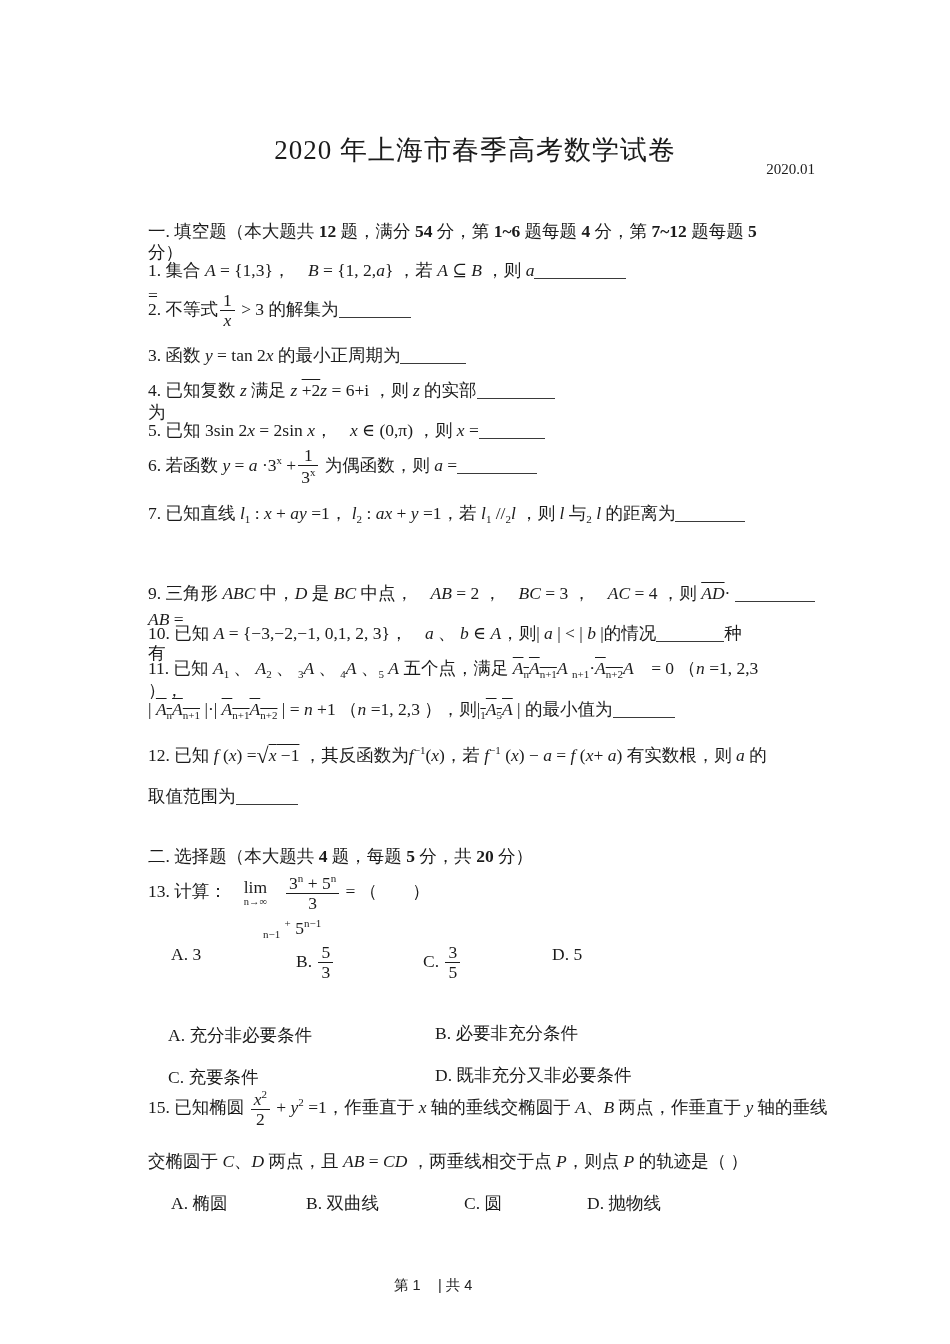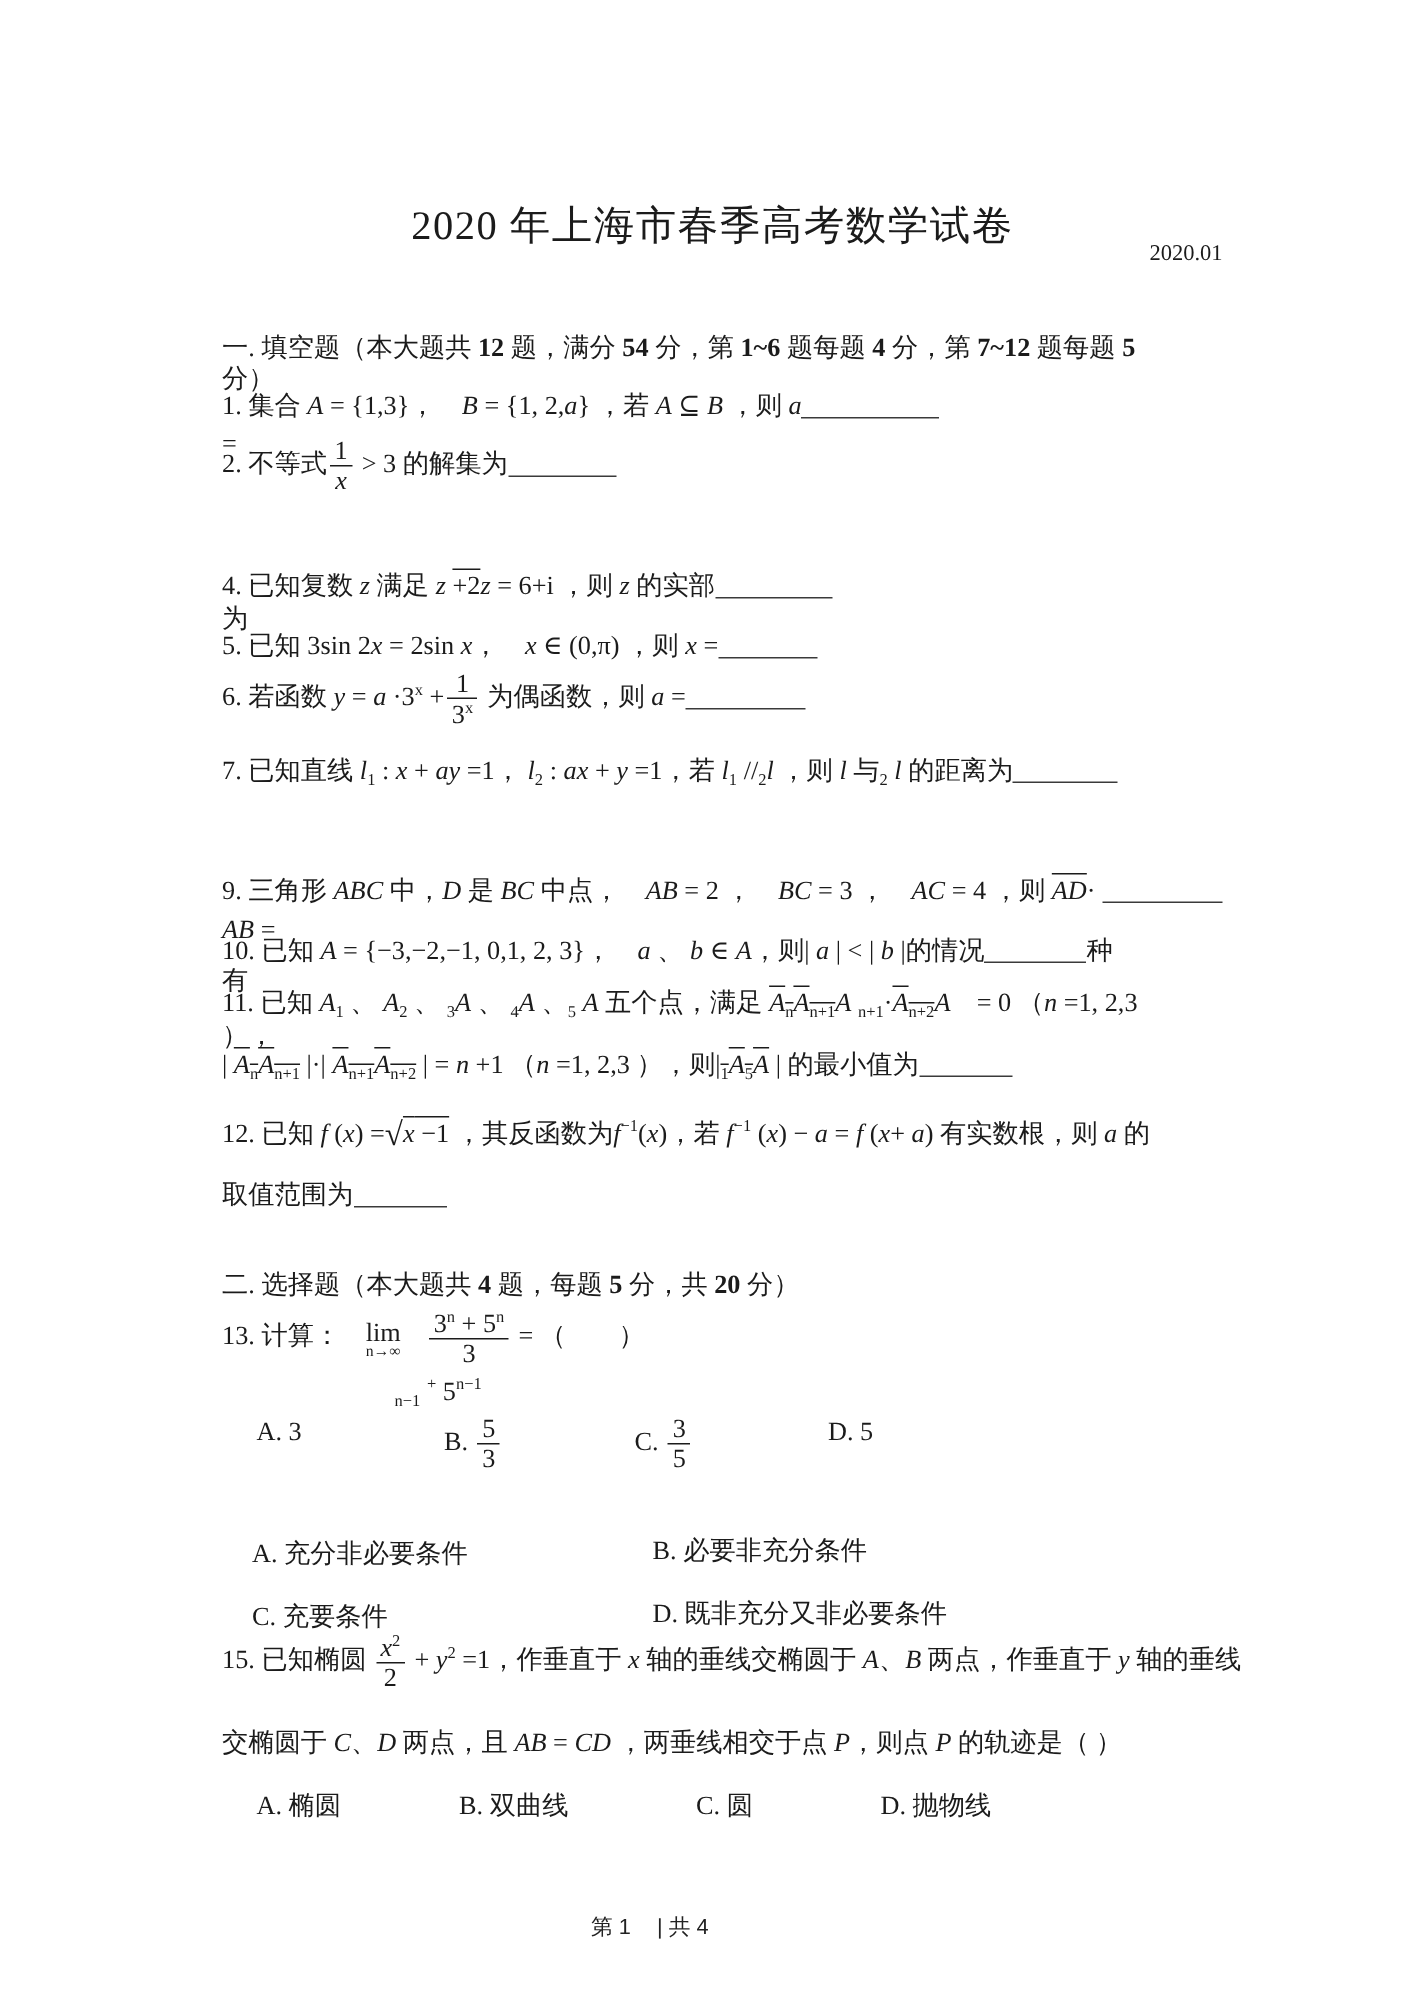--- a/index.html
+++ b/index.html
@@ -30,20 +30,21 @@
 <div class="page">
   <div class="line title">2020 年上海市春季高考数学试卷</div>
   <div class="line date">2020.01</div>
 
   <div class="line" style="top:220px"><span class="">一. 填空题（本大题共 </span><span class="b">12</span><span class=""> 题，满分 </span><span class="b">54</span><span class=""> 分，第 </span><span class="b">1~6</span><span class=""> 题每题 </span><span class="b">4</span><span class=""> 分，第 </span><span class="b">7~12</span><span class=""> 题每题 </span><span class="b">5</span></div>
   <div class="line" style="top:241px"><span class="">分）</span></div>
 
   <div class="line" style="top:259px"><span class="">1. 集合 </span><span class="i">A</span><span class=""> = {1,3}，　</span><span class="i">B</span><span class=""> = {1, 2,</span><span class="i">a</span><span class="">} ，若 </span><span class="i">A</span><span class=""> ⊆ </span><span class="i">B</span><span class=""> ，则 </span><span class="i">a</span><span class="blank" style="width: 92px;"></span></div>
   <div class="line" style="top:284px"><span class="">=</span></div>
   <div class="line" style="top:291px"><span class="">2. 不等式</span><span class="frac"><span class="num"><span class="">1</span></span><span class="den"><span class="i">x</span></span></span><span class=""> &gt; 3 的解集为</span><span class="blank" style="width: 72px;"></span></div>
+  <div class="line" style="top:344px"><span class="">3. 函数 </span><span class="i">y</span><span class=""> = tan 2</span><span class="i">x</span><span class=""> 的最小正周期为</span><span class="blank" style="width: 66px;"></span></div>
   <div class="line" style="top:379px"><span class="">4. 已知复数 </span><span class="i">z</span><span class=""> 满足 </span><span class="i">z</span><span class=""> </span><span class="ol"><span class="">+2</span></span><span class="i">z</span><span class=""> = 6+i ，则 </span><span class="i">z</span><span class=""> 的实部</span><span class="blank" style="width: 78px;"></span></div>
   <div class="line" style="top:401px"><span class="">为</span></div>
   <div class="line" style="top:419px"><span class="">5. 已知 3sin 2</span><span class="i">x</span><span class=""> = 2sin </span><span class="i">x</span><span class="">，　</span><span class="i">x</span><span class=""> ∈ (0,π) ，则 </span><span class="i">x</span><span class=""> =</span><span class="blank" style="width: 66px;"></span></div>
   <div class="line" style="top:446px"><span class="">6. 若函数 </span><span class="i">y</span><span class=""> = </span><span class="i">a</span><span class=""> ·3</span><span class="sup">x</span><span class=""> +</span><span class="frac"><span class="num"><span class="">1</span></span><span class="den"><span class="">3</span><span class="sup">x</span></span></span><span class=""> 为偶函数，则 </span><span class="i">a</span><span class=""> =</span><span class="blank" style="width: 80px;"></span></div>
   <div class="line" style="top:502px"><span class="">7. 已知直线 </span><span class="i">l</span><span class="sub">1</span><span class=""> : </span><span class="i">x</span><span class=""> + </span><span class="i">ay</span><span class=""> =1， </span><span class="i">l</span><span class="sub">2</span><span class=""> : </span><span class="i">ax</span><span class=""> + </span><span class="i">y</span><span class=""> =1，若 </span><span class="i">l</span><span class="sub">1</span><span class=""> //</span><span class="sub">2</span><span class="i">l</span><span class=""> ，则 </span><span class="i">l</span><span class=""> 与</span><span class="sub">2</span><span class="i"> l</span><span class=""> 的距离为</span><span class="blank" style="width: 70px;"></span></div>
   <div class="line" style="top:582px"><span class="">9. 三角形 </span><span class="i">ABC</span><span class=""> 中，</span><span class="i">D</span><span class=""> 是 </span><span class="i">BC</span><span class=""> 中点，　</span><span class="i">AB</span><span class=""> = 2 ，　</span><span class="i">BC</span><span class=""> = 3 ，　</span><span class="i">AC</span><span class=""> = 4 ，则 </span><span class="ol"><span class="i">AD</span></span><span class="">· </span><span class="blank" style="width: 80px;"></span></div>
   <div class="line" style="top:608px"><span class="i">AB</span><span class=""> =</span></div>
   <div class="line" style="top:622px"><span class="">10. 已知 </span><span class="i">A</span><span class=""> = {−3,−2,−1, 0,1, 2, 3}，　</span><span class="i">a</span><span class=""> 、 </span><span class="i">b</span><span class=""> ∈ </span><span class="i">A</span><span class="">，则| </span><span class="i">a</span><span class=""> | &lt; | </span><span class="i">b</span><span class=""> |的情况</span><span class="blank" style="width: 68px;"></span><span class="">种</span></div>
   <div class="line" style="top:642px"><span class="">有</span></div>
   <div class="line" style="top:657px"><span class="">11. 已知 </span><span class="i">A</span><span class="sub">1</span><span class=""> 、 </span><span class="i">A</span><span class="sub">2</span><span class=""> 、 </span><span class="sub">3</span><span class="i">A</span><span class=""> 、 </span><span class="sub">4</span><span class="i">A</span><span class=""> 、</span><span class="sub">5</span><span class="i"> A</span><span class=""> 五个点，满足 </span><span class="ol"><span class="i">A</span><span class="sub">n</span><span class="i">A</span><span class="sub">n+1</span></span><span class="i">A</span><span class=""> </span><span class="sub">n+1</span><span class="">·</span><span class="ol"><span class="i">A</span><span class="sub">n+2</span></span><span class="i">A</span><span class="">　= 0 （</span><span class="i">n</span><span class=""> =1, 2,3</span></div>

